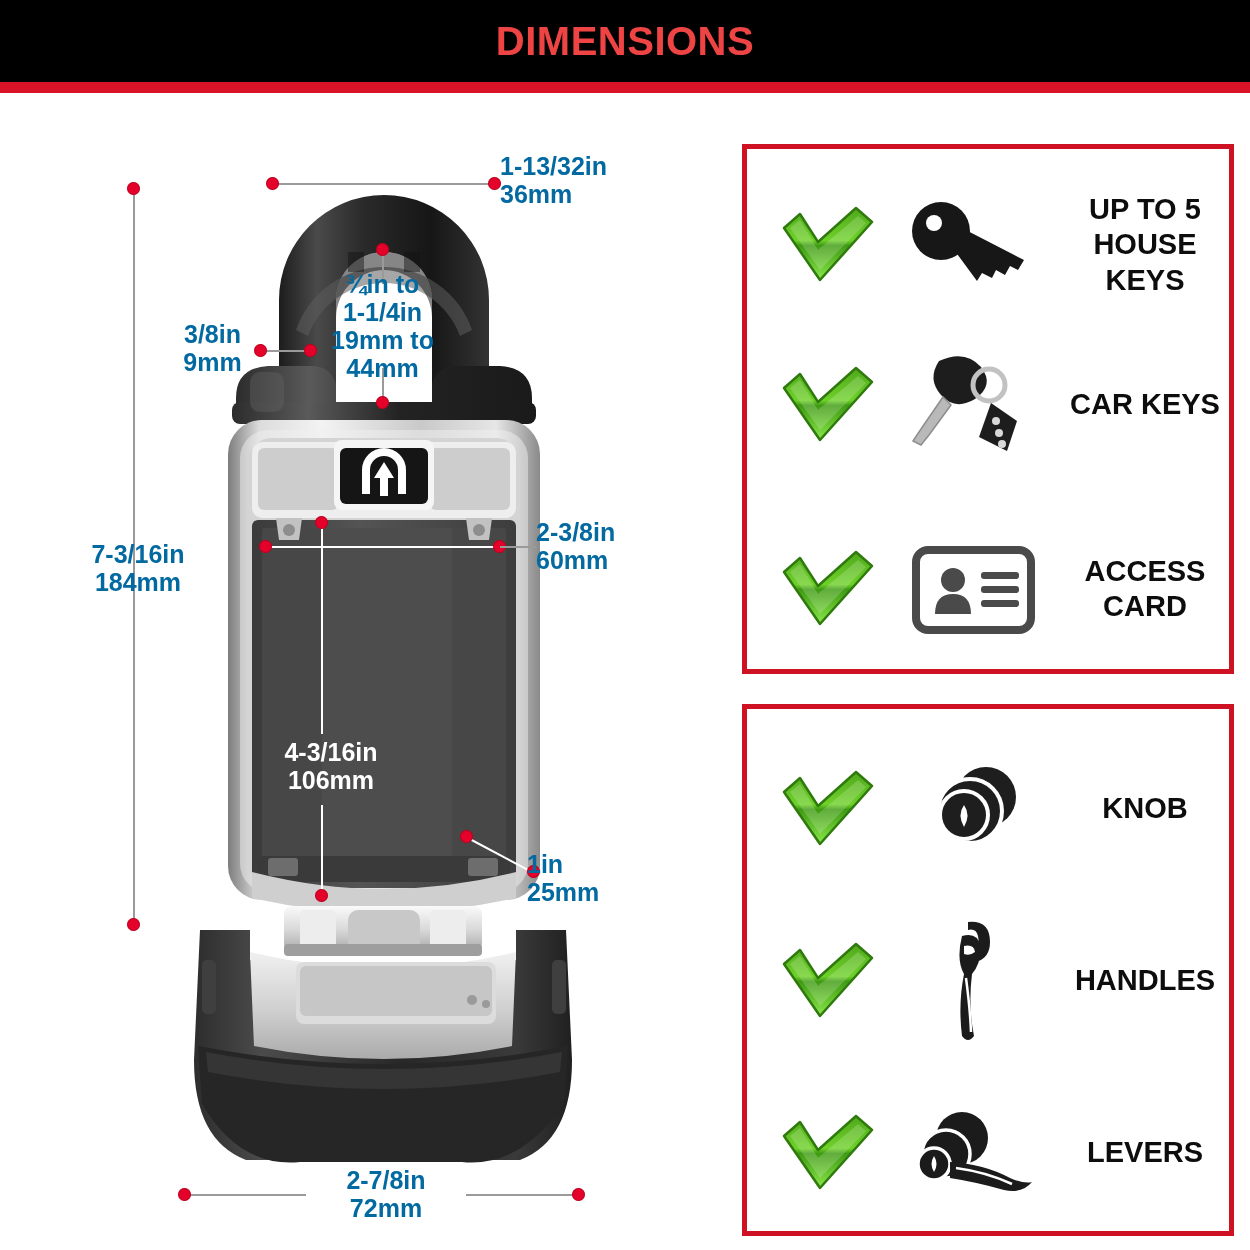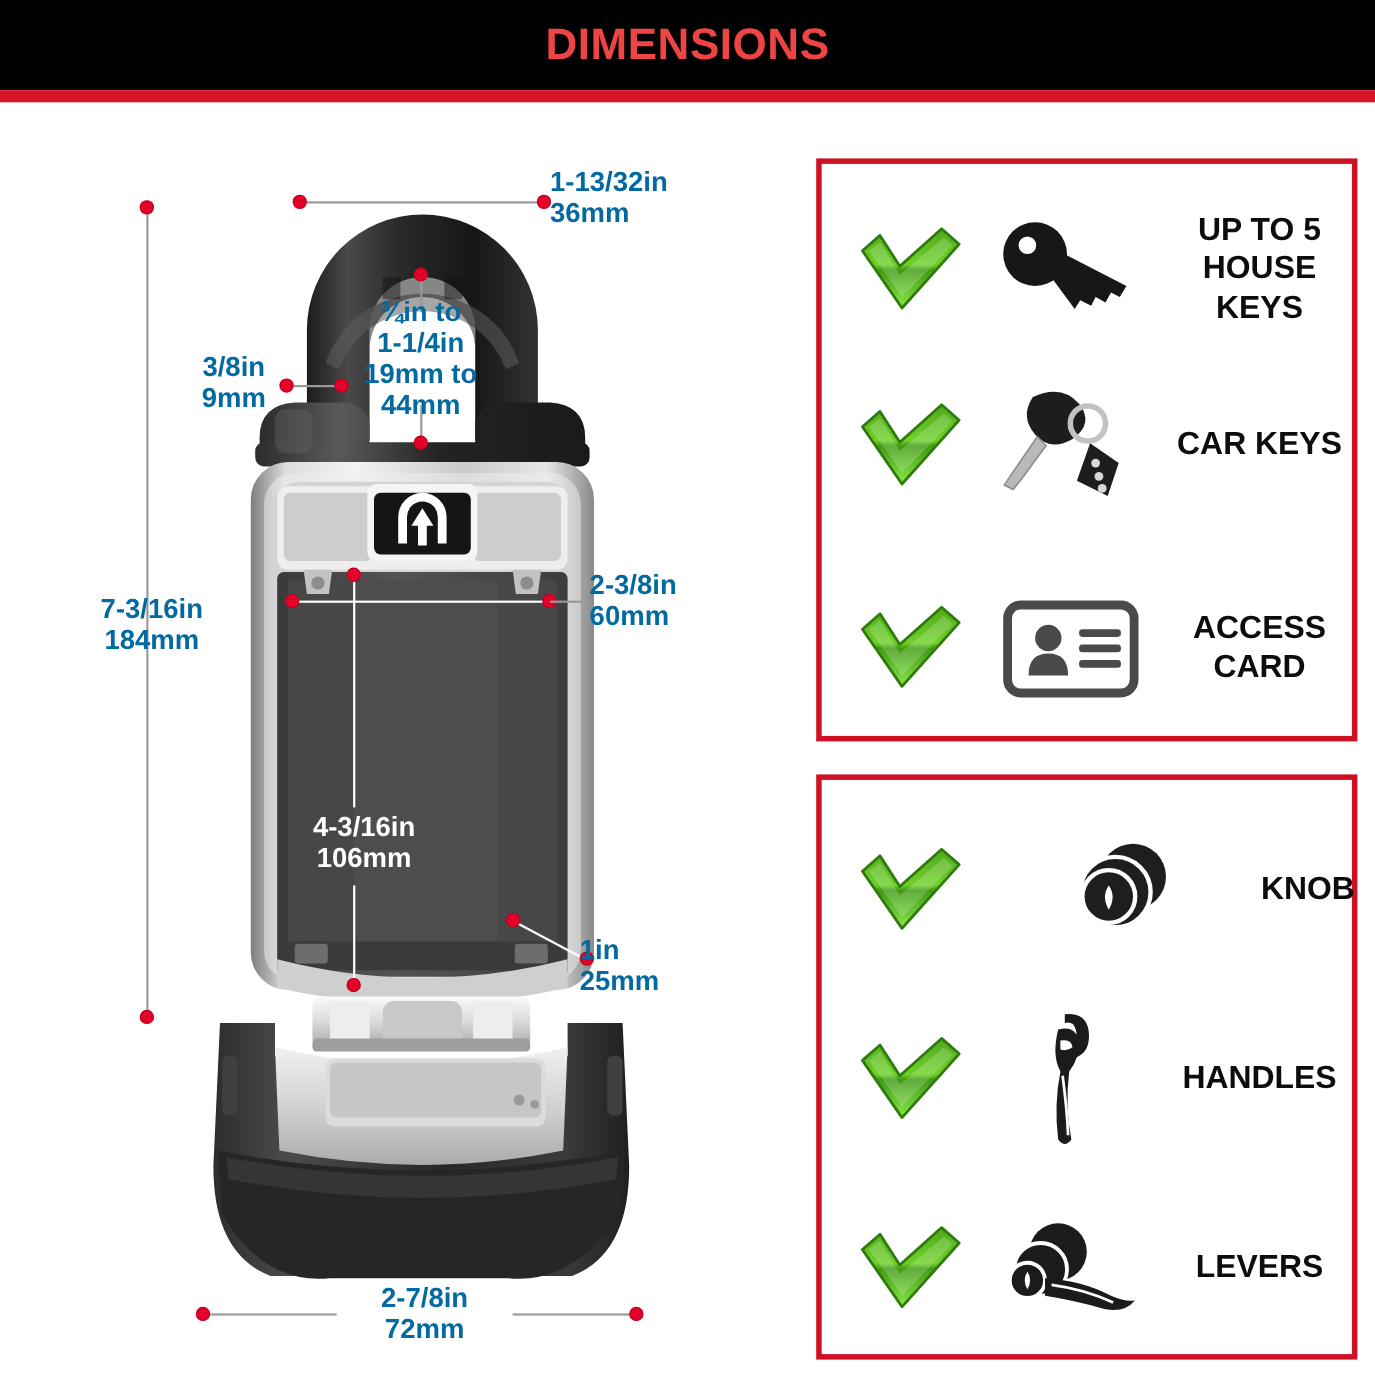--- a/index.html
+++ b/index.html
@@ -364,21 +364,21 @@
           <rect x="70" y="58" width="38" height="7" rx="3" fill="#4a4a4a"></rect>
         </svg>
       </div>
       <div class="feat-label">ACCESS
 CARD</div>
     </div>
   </div>
 
   <div class="panel" id="panel-doors">
 
-    <div class="feature-row" style="top:12px;gap:44px;">
+    <div class="feature-row" style="top:12px;">
       <div class="feat-check">
         <svg width="100" height="78" viewBox="0 0 100 78">
           <path d="M6 22 L22 8 L40 36 L78 2 L94 16 L42 74 Z" fill="url(#chk1)" stroke="#2f7a0d" stroke-width="2.5" stroke-linejoin="round"></path>
           <path d="M12 22 L22 14 L40 44 L80 10 L88 17 L42 64 Z" fill="#ffffff" opacity="0.18"></path>
         </svg>
       </div>
       <div class="feat-icon">
         <svg width="110" height="100" viewBox="0 0 110 100">
           <circle cx="68" cy="38" r="30" fill="#1e1e1e"></circle>
           <circle cx="52" cy="52" r="32" fill="#1e1e1e" stroke="#ffffff" stroke-width="4"></circle>

